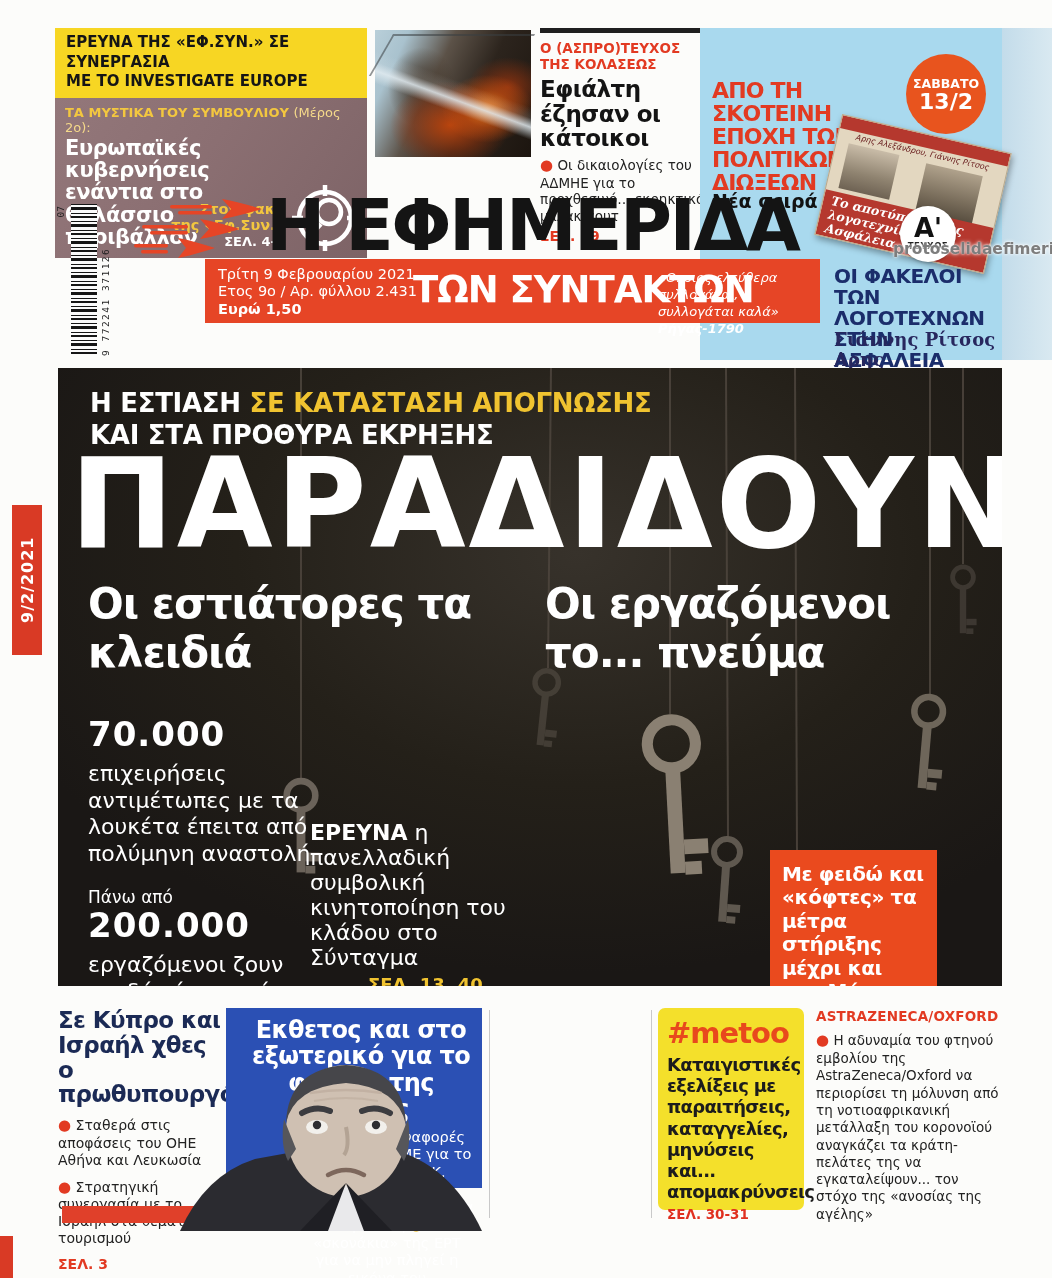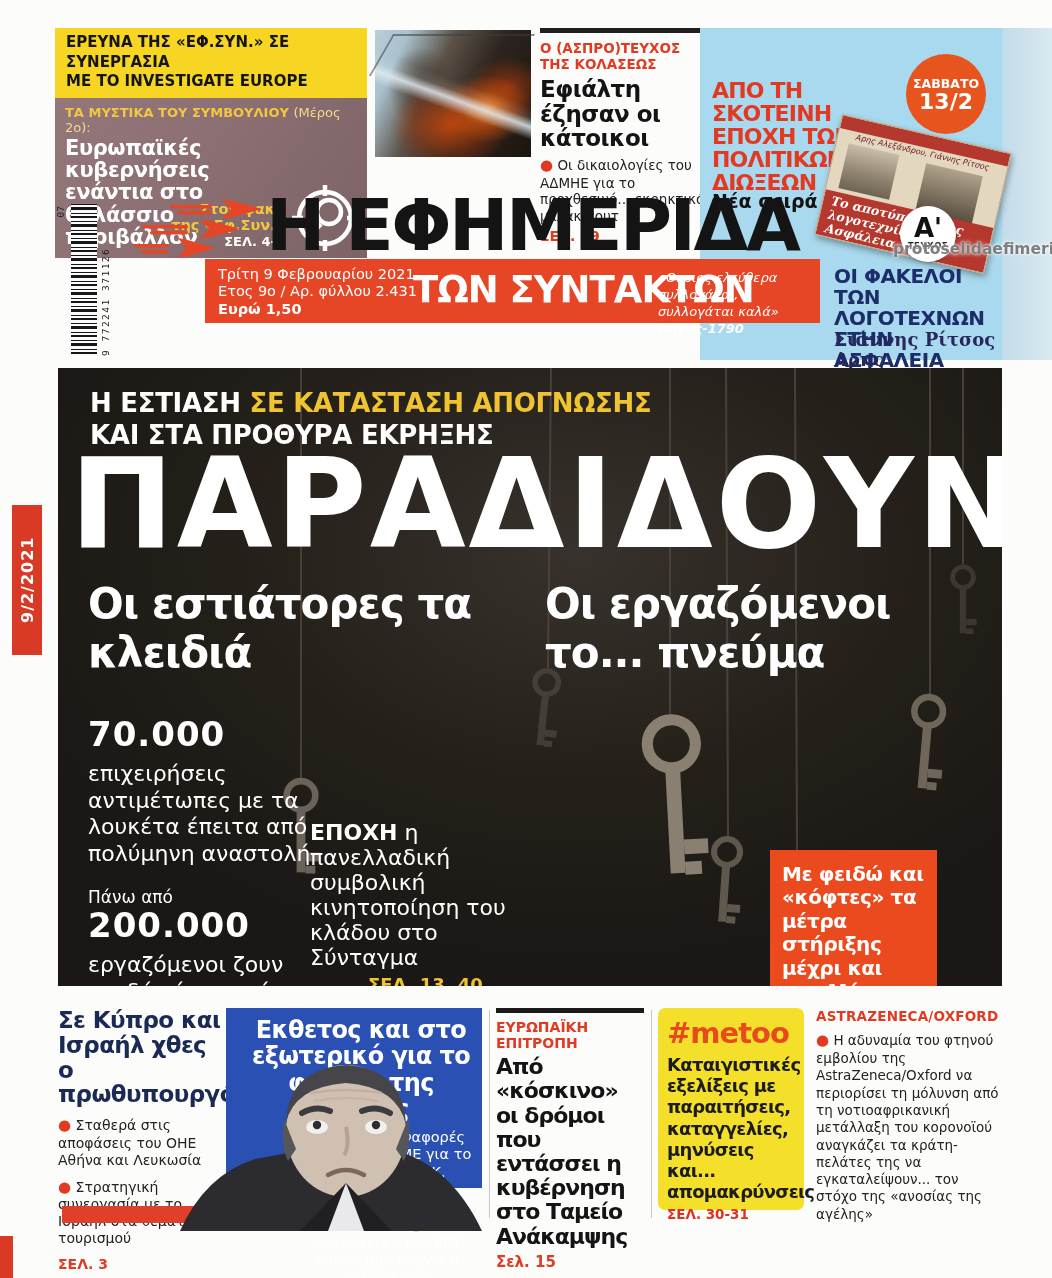--- a/index.html
+++ b/index.html
@@ -298,21 +298,21 @@
     <div class="ld-sub left">Οι εστιάτορες τα κλειδιά</div>
     <div class="ld-sub right">Οι εργαζόμενοι το... πνεύμα</div>
     <div class="ld-stats">
       <div class="st-num">70.000</div>
       <div class="st-txt">επιχειρήσεις αντιμέτωπες με τα λουκέτα έπειτα από πολύμηνη αναστολή</div>
       <div class="st-intro">Πάνω από</div>
       <div class="st-num">200.000</div>
       <div class="st-txt">εργαζόμενοι ζουν σχεδόν έναν χρόνο στα όρια της πείνας</div>
     </div>
     <div class="ld-tomorrow">
-      <span class="lbl">ΕΠΟΧΗ</span>
+      <span class="lbl">ΕΡΕΥΝΑ</span>
       <span>η πανελλαδική συμβολική κινητοποίηση του κλάδου στο Σύνταγμα</span>
       <div class="pg">ΣΕΛ. 13, 40</div>
     </div>
     <div class="ld-box">
       <div class="t">Με φειδώ και «κόφτες» τα μέτρα στήριξης μέχρι και τον Μάρτιο</div>
 
     </div>
   </section>
   <div class="abs side-tab">9/2/2021</div>
 
@@ -361,29 +361,20 @@
     <path d="M160,40 Q196,34 232,40" stroke="#bcab9c" stroke-width="2.5" fill="none" opacity=".7"></path>
     <path d="M164,48 Q196,42 228,48" stroke="#bcab9c" stroke-width="2" fill="none" opacity=".6"></path>
     <path d="M168,178 L196,132 L224,178 Z" fill="#e9e9eb"></path>
     <path d="M150,178 L196,130 L178,178 Z" fill="#1f1f24"></path>
     <path d="M242,178 L196,130 L214,178 Z" fill="#1f1f24"></path>
   </svg>
 
   <div class="abs vsep" style="left:489px"></div>
   <div class="abs vsep" style="left:651px"></div>
 
-  <section class="abs s3">
-    <div class="s3-rule"></div>
-    <div class="s3-kicker">
-      <div>ΕΥΡΩΠΑΪΚΗ</div>
-      <div>ΕΠΙΤΡΟΠΗ</div>
-    </div>
-    <div class="s3-headline">Από «κόσκινο» οι δρόμοι που εντάσσει η κυβέρνηση στο Ταμείο Ανάκαμψης</div>
-    <div class="s3-page">Σελ. 15</div>
-  </section>
 
   <section class="abs s4">
     <div class="s4-tag">#metoo</div>
     <div class="s4-text">Καταιγιστικές εξελίξεις με παραιτήσεις, καταγγελίες, μηνύσεις και... απομακρύνσεις</div>
     <div class="s4-page">ΣΕΛ. 30-31</div>
   </section>
 
   <section class="abs s5">
     <div class="s5-kicker">ASTRAZENECA/OXFORD</div>
     <div class="s5-body">

